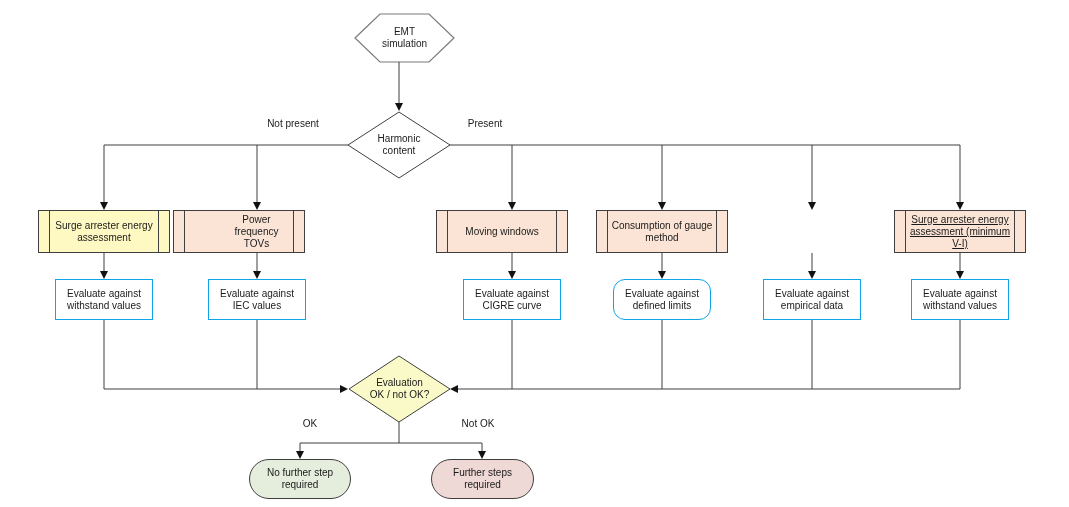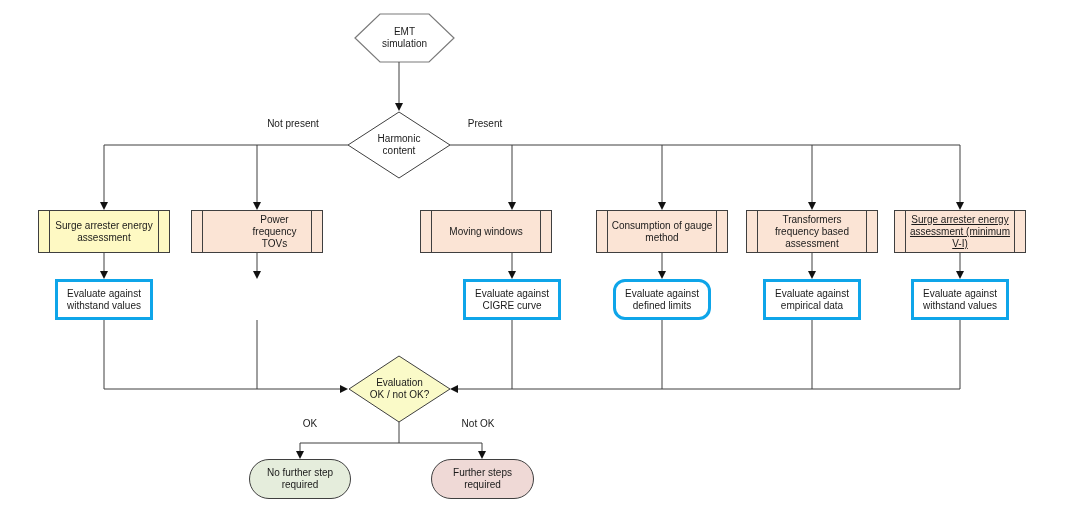--- a/index.html
+++ b/index.html
@@ -21,21 +21,21 @@
     background:#FBE4D5;border:1.4px solid #3f3f3f;
     display:flex;align-items:center;justify-content:center;text-align:center;padding:0 13px;
   }
   .process::before,.process::after{
     content:"";position:absolute;top:0;bottom:0;width:1px;background:#3f3f3f;
   }
   .process::before{left:10px}
   .process::after{right:10px}
   .evaluate{
     position:absolute;top:279px;height:41px;width:98px;box-sizing:border-box;
-    background:#ffffff;border:3px solid #0ea5e9;
+    background:#ffffff;border:1px solid #0ea5e9;
     display:flex;align-items:center;justify-content:center;text-align:center;padding:0 3px;
   }
   .terminator{
     position:absolute;top:459px;height:40px;box-sizing:border-box;border-radius:20px;
     border:1.4px solid #3f3f3f;
     display:flex;align-items:center;justify-content:center;text-align:center;padding:12px 8px;
   }
 </style>
 </head>
 <body>
@@ -94,27 +94,27 @@
 
   <div class="node-text" style="left:348px;top:112px;width:102px;height:66px;">
     <span>Harmonic</span>
     <span>content</span>
   </div>
 
   <div class="lbl" style="left:255px;top:118px;width:76px;">Not present</div>
   <div class="lbl" style="left:455px;top:118px;width:60px;">Present</div>
 
   <div class="process" style="left: 38px; background: #fef9c3;">Surge arrester energy assessment</div>
-  <div class="process" style="left: 191px; background: rgb(251, 228, 213); padding-left: 48px;">Power frequency TOVs</div>
-  <div class="process" style="left: 420px; background: rgb(251, 228, 213);">Moving windows</div>
+  <div class="process" style="left: 173px; background: rgb(251, 228, 213); padding-left: 48px;">Power frequency TOVs</div>
+  <div class="process" style="left: 436px; background: rgb(251, 228, 213);">Moving windows</div>
   <div class="process" style="left: 596px; background: rgb(251, 228, 213);">Consumption of gauge method</div>
-  <div class="process" style="left: 746px; background: rgb(251, 228, 213);">Transformers frequency based assessment</div>
   <div class="process" style="left: 894px; background: rgb(251, 228, 213); text-decoration: underline;">Surge arrester energy assessment (minimum V-I)</div>
 
   <div class="evaluate" style="left:55px;">Evaluate against withstand values</div>
+  <div class="evaluate" style="left:208px;">Evaluate against IEC values</div>
   <div class="evaluate" style="left:463px;">Evaluate against CIGRE curve</div>
   <div class="evaluate" style="left:613px;border-radius:12px;">Evaluate against defined limits</div>
   <div class="evaluate" style="left:763px;">Evaluate against empirical data</div>
   <div class="evaluate" style="left:911px;">Evaluate against withstand values</div>
 
   <div class="node-text" style="left:349px;top:356px;width:101px;height:66px;">
     <span>Evaluation</span>
     <span>OK / not OK?</span>
   </div>
 

